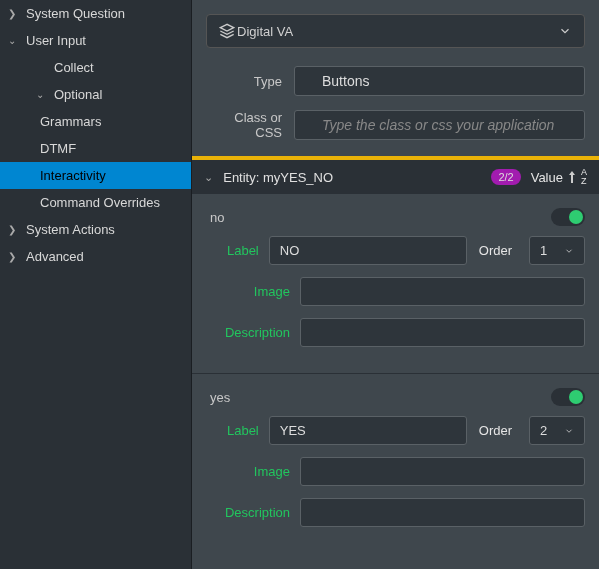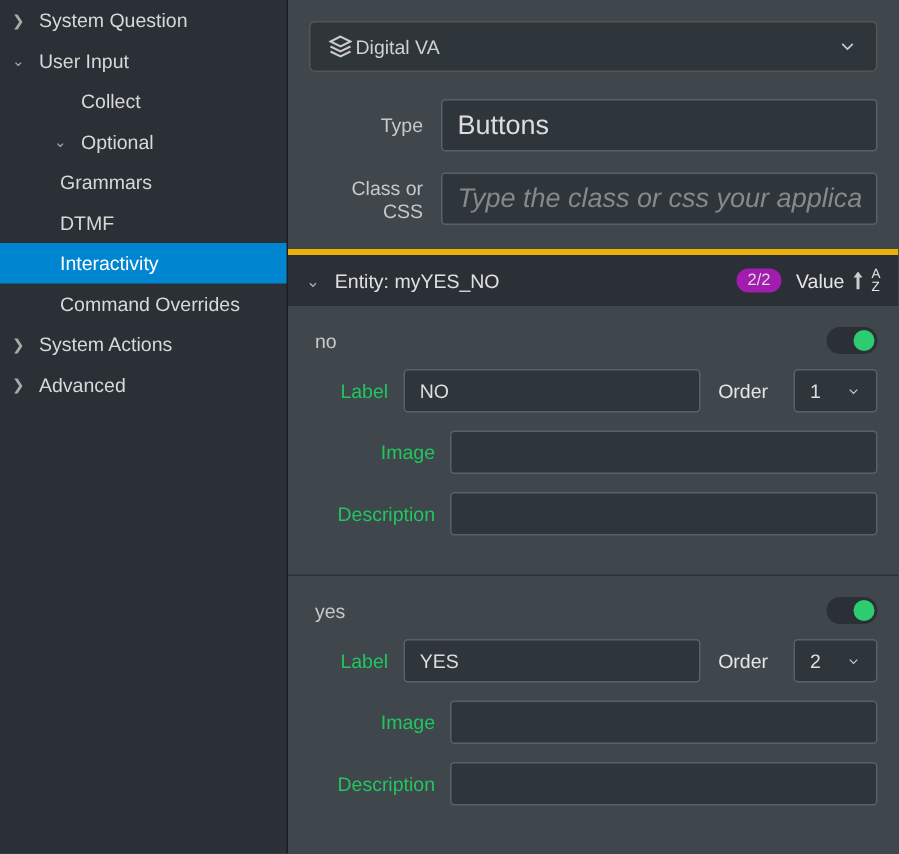--- a/index.html
+++ b/index.html
@@ -1,33 +1,33 @@
 <!DOCTYPE html>
 <html><head>
 <meta charset="utf-8">
 <style>
 *{margin:0;padding:0;box-sizing:border-box;font-family:Arial,sans-serif;font-size:13px}
 body{background:#3a4248;color:#d0d0d0;width:599px;height:569px;overflow:hidden;display:flex}
 .sidebar{width:192px;background:#2a3036;border-right:1px solid #1a1e22;height:100%}
 .tree-item{display:flex;align-items:center;padding:6px 8px;cursor:pointer;color:#d8d8d8}
-.tree-item.selected{background:#0086d1;color:#ffffff}
+.tree-item.selected{background:#0086d1;color:#000000}
 .tree-item.level-0{padding-left:8px}
 .tree-item.level-1{padding-left:36px}
 .tree-item.level-2{padding-left:40px}
 .chev{width:14px;display:inline-block;font-size:10px;margin-right:4px;color:#aaa}
 .main{flex:1;background:#3f474d;height:100%;overflow-y:auto}
 .topbar{margin:14px 14px 0 14px}
 .channel-select{background:#2e353b;border:1px solid #555;border-radius:4px;padding:8px 12px;display:flex;align-items:center;justify-content:space-between;cursor:pointer}
 .channel-left{display:flex;align-items:center;gap:2px}
 .layers-icon{width:16px;height:16px}
 .form-section{padding:18px 14px 12px 14px;border-bottom:4px solid #eab308}
 .form-row{display:flex;align-items:center;margin-bottom:14px}
 .form-row:last-child{margin-bottom:4px}
 .form-label{width:88px;text-align:right;padding-right:12px;color:#c8c8c8}
-.form-input{flex:1;background:#2e353b;border:1px solid #5a6166;border-radius:3px;padding:6px 10px;color:#ddd;font-size:18px}
+.form-input{flex:1;background:#2e353b;border:1px solid #5a6166;border-radius:3px;padding:6px 27px;color:#ddd;font-size:14px}
 .form-input::placeholder{color:#888;font-style:italic}
 .entity-header{background:#2a3036;padding:8px 12px;display:flex;align-items:center;gap:10px}
 .entity-header .chev2{font-size:11px;color:#aaa}
 .entity-title{flex:1;color:#e0e0e0}
 .badge{background:#a21caf;border-radius:9px;padding:2px 7px;font-size:11px;color:#ddd}
 .sort-group{display:flex;align-items:center;gap:4px;color:#e5e5e5;font-size:12px}
 .entity-value{padding:14px}
 .value-top{display:flex;align-items:center;justify-content:space-between;margin-bottom:10px}
 .value-name{color:#c8c8c8;padding-left:4px}
 .toggle{width:34px;height:18px;background:#2a3036;border-radius:10px;position:relative;cursor:pointer}

